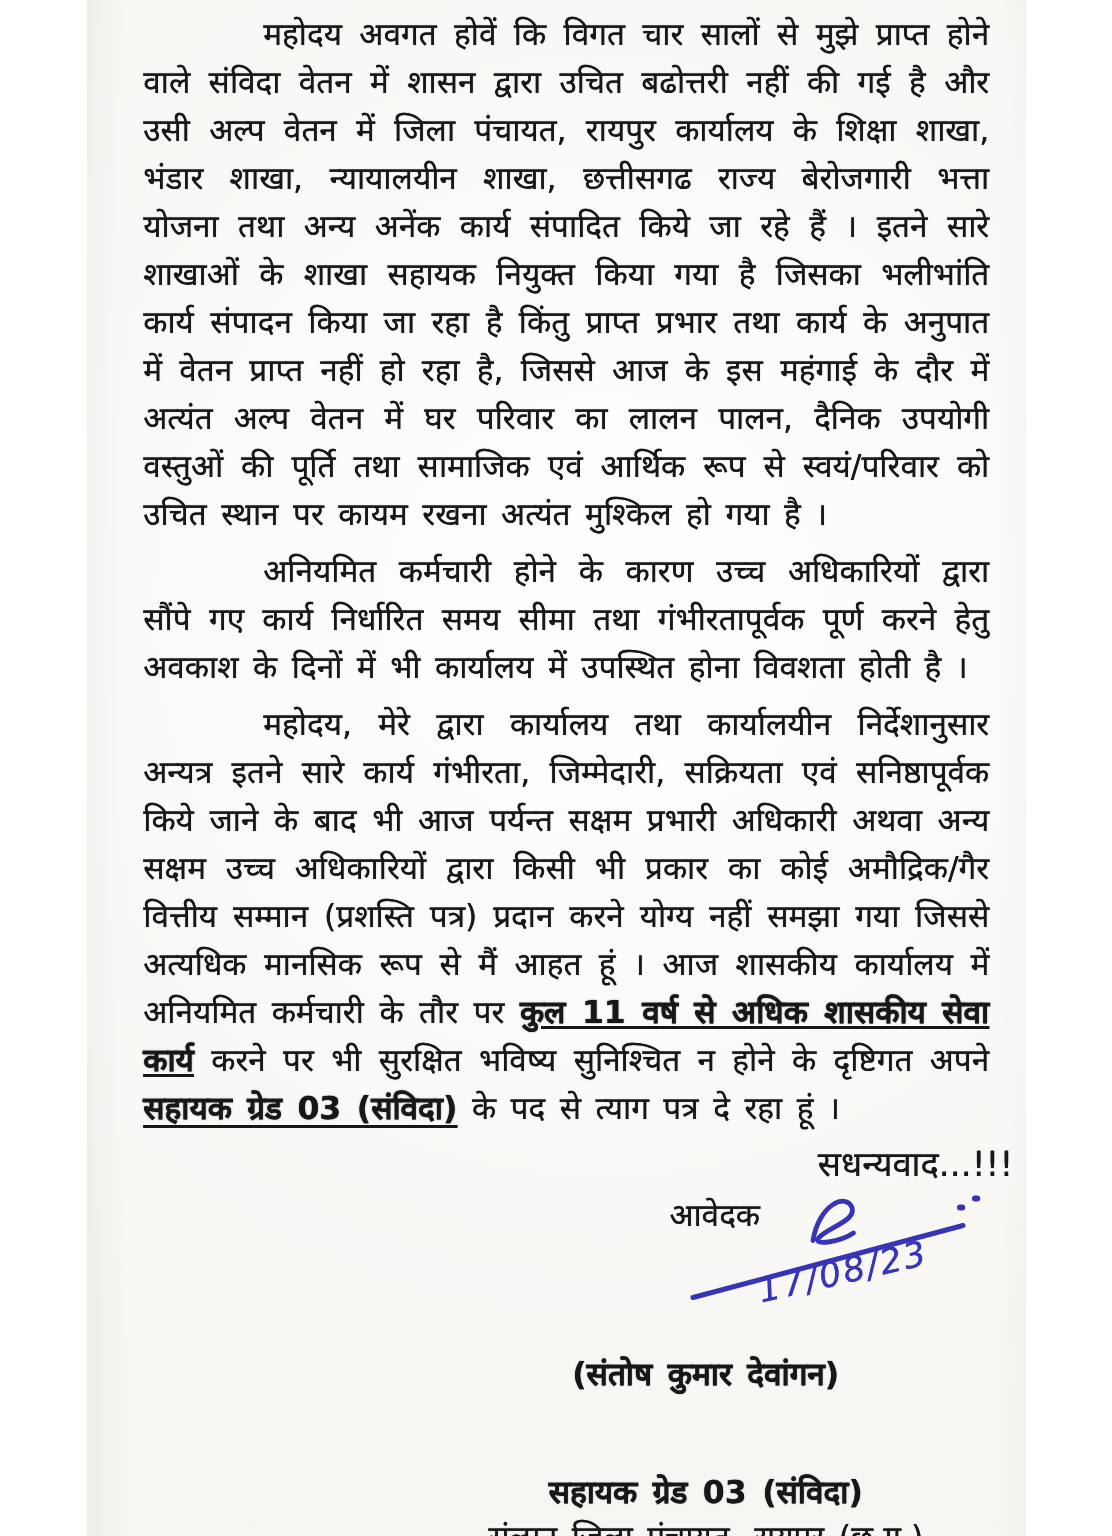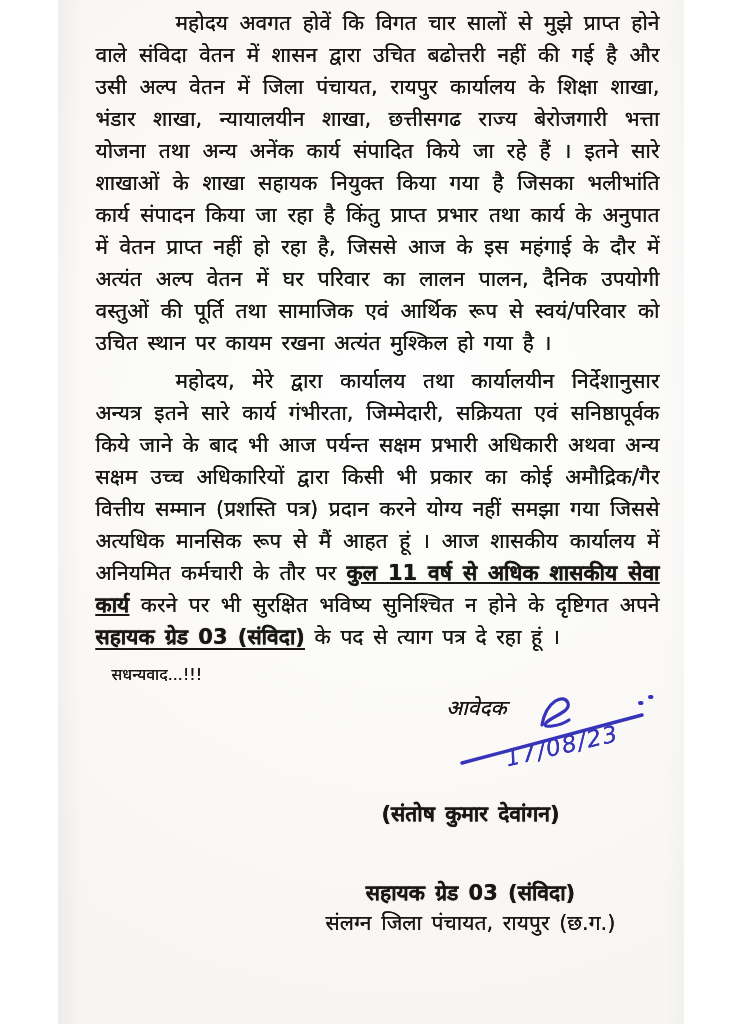--- a/index.html
+++ b/index.html
@@ -42,39 +42,38 @@
     font-weight: bold;
     text-shadow: 0 0 0.8px currentColor;
     text-decoration: underline;
   }
   .underline-seg {
     text-decoration: underline;
     text-underline-offset: 4px;
     text-decoration-thickness: 2px;
   }
   .thanks-line {
-    text-align: left;
+    text-align: right;
     transform: translateX(16px);
-    font-size: 16px;
+    font-size: 23px;
     line-height: 32px;
     margin: 2px 0 4px 0;
     text-shadow: 0 0 0.45px currentColor;
   }
   .sig-block {
     position: relative;
     width: 330px;
     margin: 2px 24px 0 auto;
     text-align: center;
     font-size: 21px;
     text-shadow: 0 0 0.45px currentColor;
   }
   .applicant-row {
     line-height: 26px;
     transform: translateX(6px);
-    font-style: italic;
   }
   .sig-gap { height: 30px; }
   .sig-name, .sig-desig {
     font-weight: bold;
     line-height: 31px;
     text-shadow: 0 0 0.7px currentColor;
     margin-top: 48px;
   }
   .org-line { line-height: 29px; }
   .signature-svg {
@@ -101,20 +100,21 @@
   }
 </style>
 </head>
 <body>
 
 <div class="page">
   <div class="letter-body">
 
     <p class="para">महोदय अवगत होवें कि विगत चार सालों से मुझे प्राप्त होने वाले संविदा वेतन में शासन द्वारा उचित बढोत्तरी नहीं की गई है और उसी अल्प वेतन में जिला पंचायत, रायपुर कार्यालय के शिक्षा शाखा, भंडार शाखा, न्यायालयीन शाखा, छत्तीसगढ राज्य बेरोजगारी भत्ता योजना तथा अन्य अनेंक कार्य संपादित किये जा रहे हैं । इतने सारे शाखाओं के शाखा सहायक नियुक्त किया गया है जिसका भलीभांति कार्य संपादन किया जा रहा है किंतु प्राप्त प्रभार तथा कार्य के अनुपात में वेतन प्राप्त नहीं हो रहा है, जिससे आज के इस महंगाई के दौर में अत्यंत अल्प वेतन में घर परिवार का लालन पालन, दैनिक उपयोगी वस्तुओं की पूर्ति तथा सामाजिक एवं आर्थिक रूप से स्वयं/परिवार को उचित स्थान पर कायम रखना अत्यंत मुश्किल हो गया है ।</p>
 
+    <p class="para">अनियमित कर्मचारी होने के कारण उच्च अधिकारियों द्वारा सौंपे गए कार्य निर्धारित समय सीमा तथा गंभीरतापूर्वक पूर्ण करने हेतु अवकाश के दिनों में भी कार्यालय में उपस्थित होना विवशता होती है ।</p>
 
     <p class="para"><span>महोदय, मेरे द्वारा कार्यालय तथा कार्यालयीन निर्देशानुसार अन्यत्र इतने सारे कार्य गंभीरता, जिम्मेदारी, सक्रियता एवं सनिष्ठापूर्वक किये जाने के बाद भी आज पर्यन्त सक्षम प्रभारी अधिकारी अथवा अन्य सक्षम उच्च अधिकारियों द्वारा किसी भी प्रकार का कोई अमौद्रिक/गैर वित्तीय सम्मान (प्रशस्ति पत्र) प्रदान करने योग्य नहीं समझा गया जिससे अत्यधिक मानसिक रूप से मैं आहत हूं । आज शासकीय कार्यालय में अनियमित कर्मचारी के तौर पर </span><span class="bold-seg">कुल 11 वर्ष से अधिक शासकीय सेवा कार्य</span><span> करने पर भी सुरक्षित भविष्य सुनिश्चित न होने के दृष्टिगत अपने </span><span class="bold-seg underline-seg">सहायक ग्रेड 03 (संविदा)</span><span> के पद से त्याग पत्र दे रहा हूं ।</span></p>
 
 
     <div class="thanks-line">सधन्यवाद...!!!</div>
 
     <div class="sig-block">
       <div class="applicant-row">आवेदक</div>
 
       <svg class="signature-svg" viewBox="0 0 210 92" xmlns="http://www.w3.org/2000/svg" aria-hidden="true">

